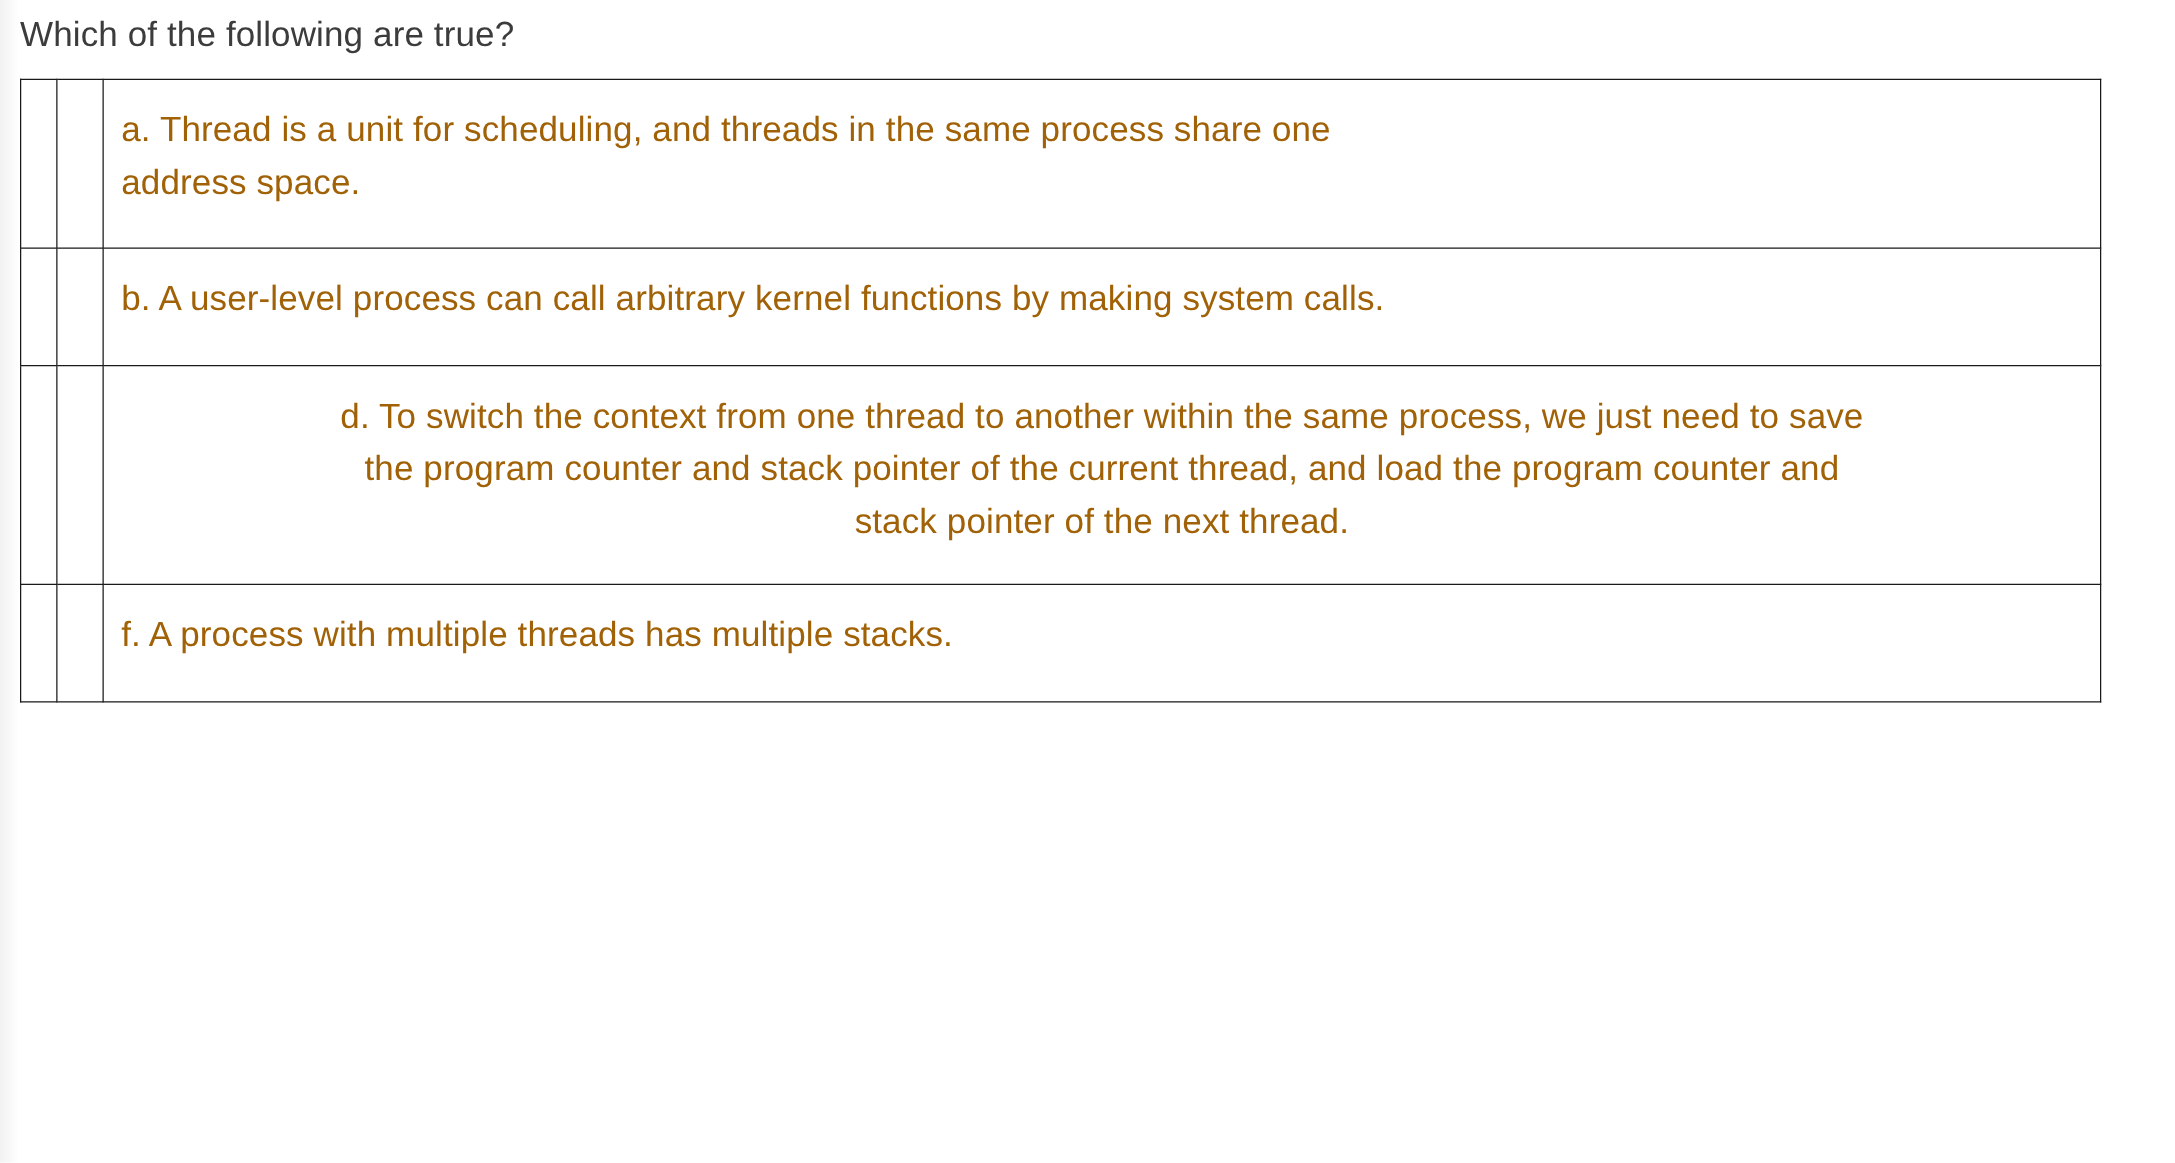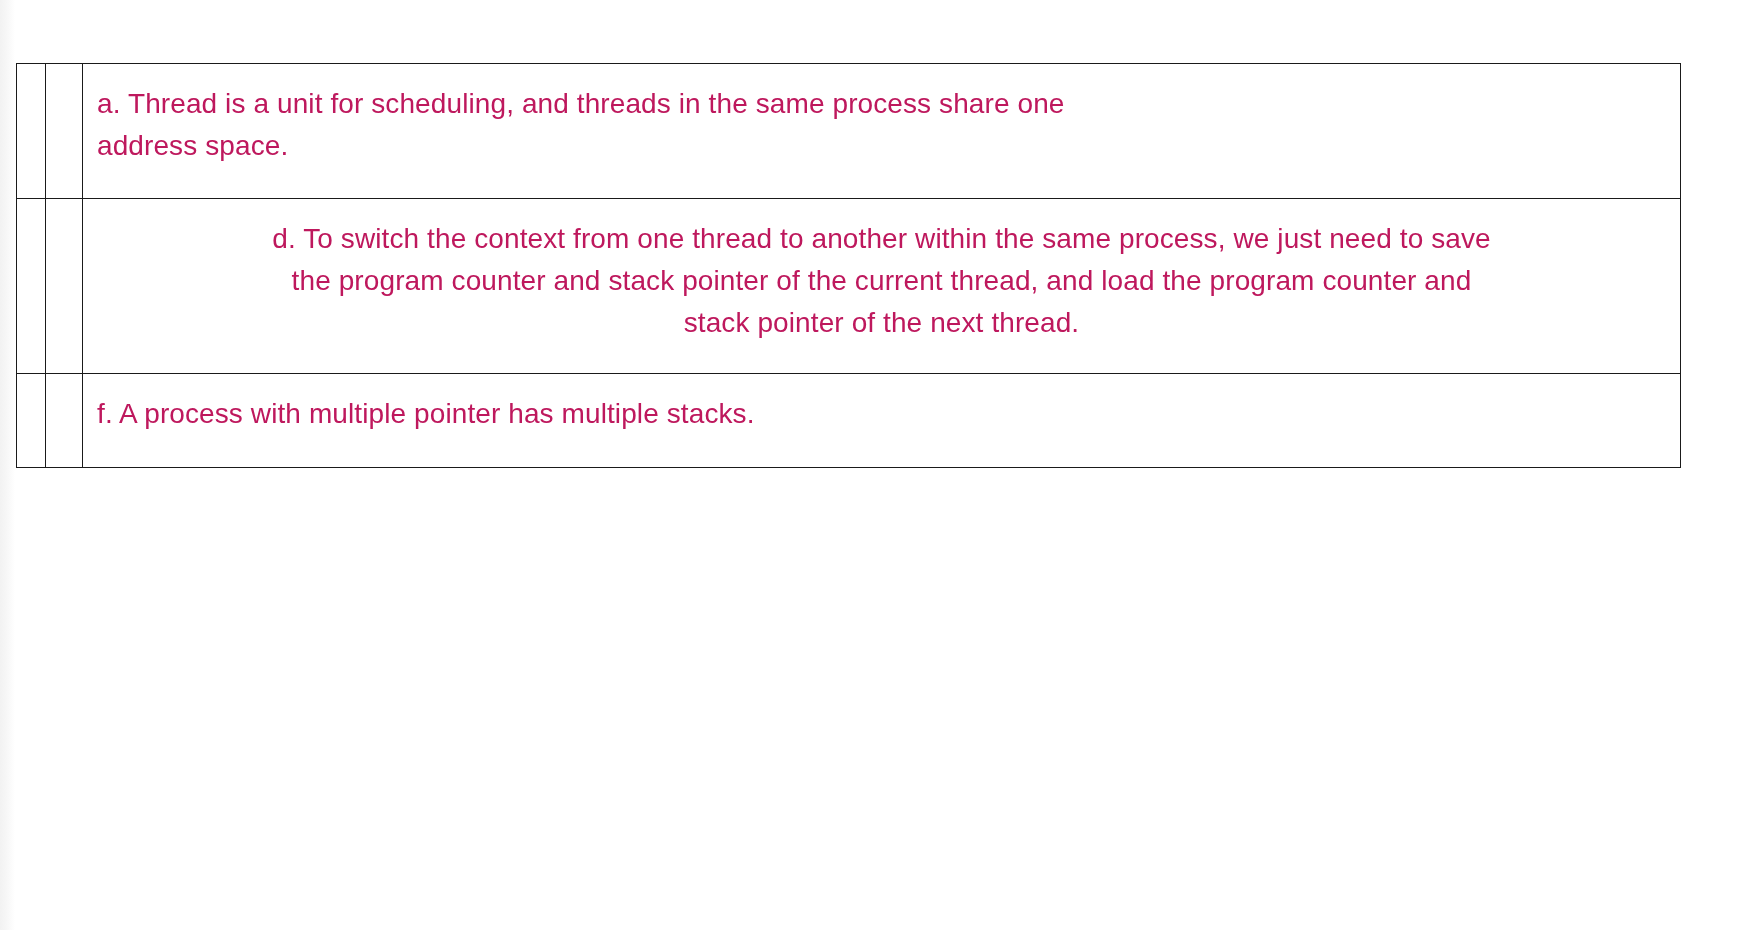--- a/index.html
+++ b/index.html
@@ -59,21 +59,21 @@
     vertical-align: top;
   }
 
   td.marker-col-1 { width: 28px; }
   td.marker-col-2 { width: 36px; }
   td.option-col   { width: 1597px; }
 
   .option-text {
     font-size: 28px;
     line-height: 42px;
-    color: #be185d;
+    color: #a16207;
     letter-spacing: 0.1px;
     padding: 19px 14px 18px 14px;
     white-space: pre-line;
   }
 
   
   tr[data-row="a"] td { height: 134px; }
   tr[data-row="b"] td { height: 93px; }
   tr[data-row="c"] td { height: 129px; }
   tr[data-row="d"] td { height: 174px; text-align: center; }
@@ -83,37 +83,49 @@
   tr[data-row="b"] .option-text,
   tr[data-row="f"] .option-text { padding-top: 19px; }
 </style>
 </head>
 <body>
 
 <div id="left-gutter"></div>
 
 <div id="page">
 
+  <div id="question-title">Which of the following are true?</div>
 
   <table id="options-table">
     <tbody>
 
       <tr data-row="a">
         <td class="marker-col-1">
           <div></div>
         </td>
         <td class="marker-col-2">
           <div></div>
         </td>
         <td class="option-col">
           <div class="option-text">a. Thread is a unit for scheduling, and threads in the same process share one
 address space.</div>
         </td>
       </tr>
 
+      <tr data-row="b">
+        <td class="marker-col-1">
+          <div></div>
+        </td>
+        <td class="marker-col-2">
+          <div></div>
+        </td>
+        <td class="option-col">
+          <div class="option-text">b. A user-level process can call arbitrary kernel functions by making system calls.</div>
+        </td>
+      </tr>
 
 
       <tr data-row="d">
         <td class="marker-col-1">
           <div></div>
         </td>
         <td class="marker-col-2">
           <div></div>
         </td>
         <td class="option-col">
@@ -125,20 +137,20 @@
 
 
       <tr data-row="f">
         <td class="marker-col-1">
           <div></div>
         </td>
         <td class="marker-col-2">
           <div></div>
         </td>
         <td class="option-col">
-          <div class="option-text">f. A process with multiple pointer has multiple stacks.</div>
+          <div class="option-text">f. A process with multiple threads has multiple stacks.</div>
         </td>
       </tr>
 
     </tbody>
   </table>
 
 </div>
 
 </body></html>

